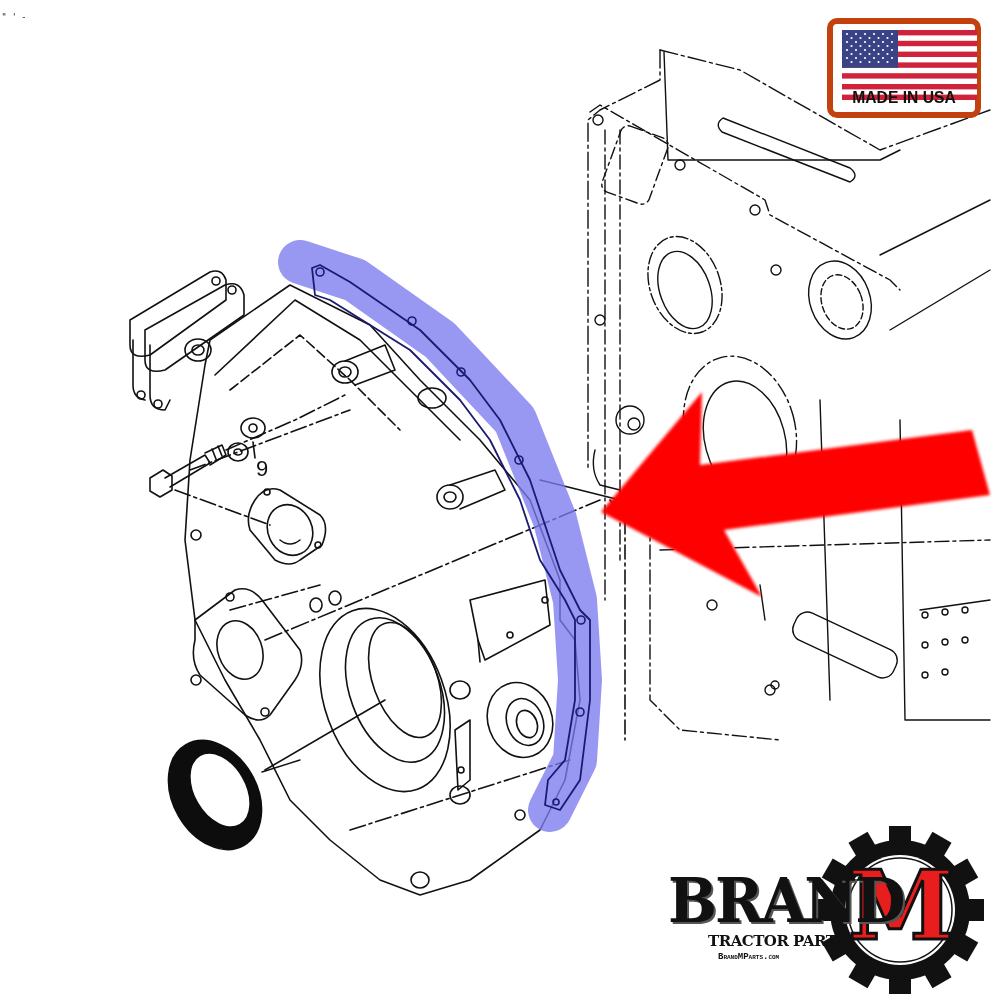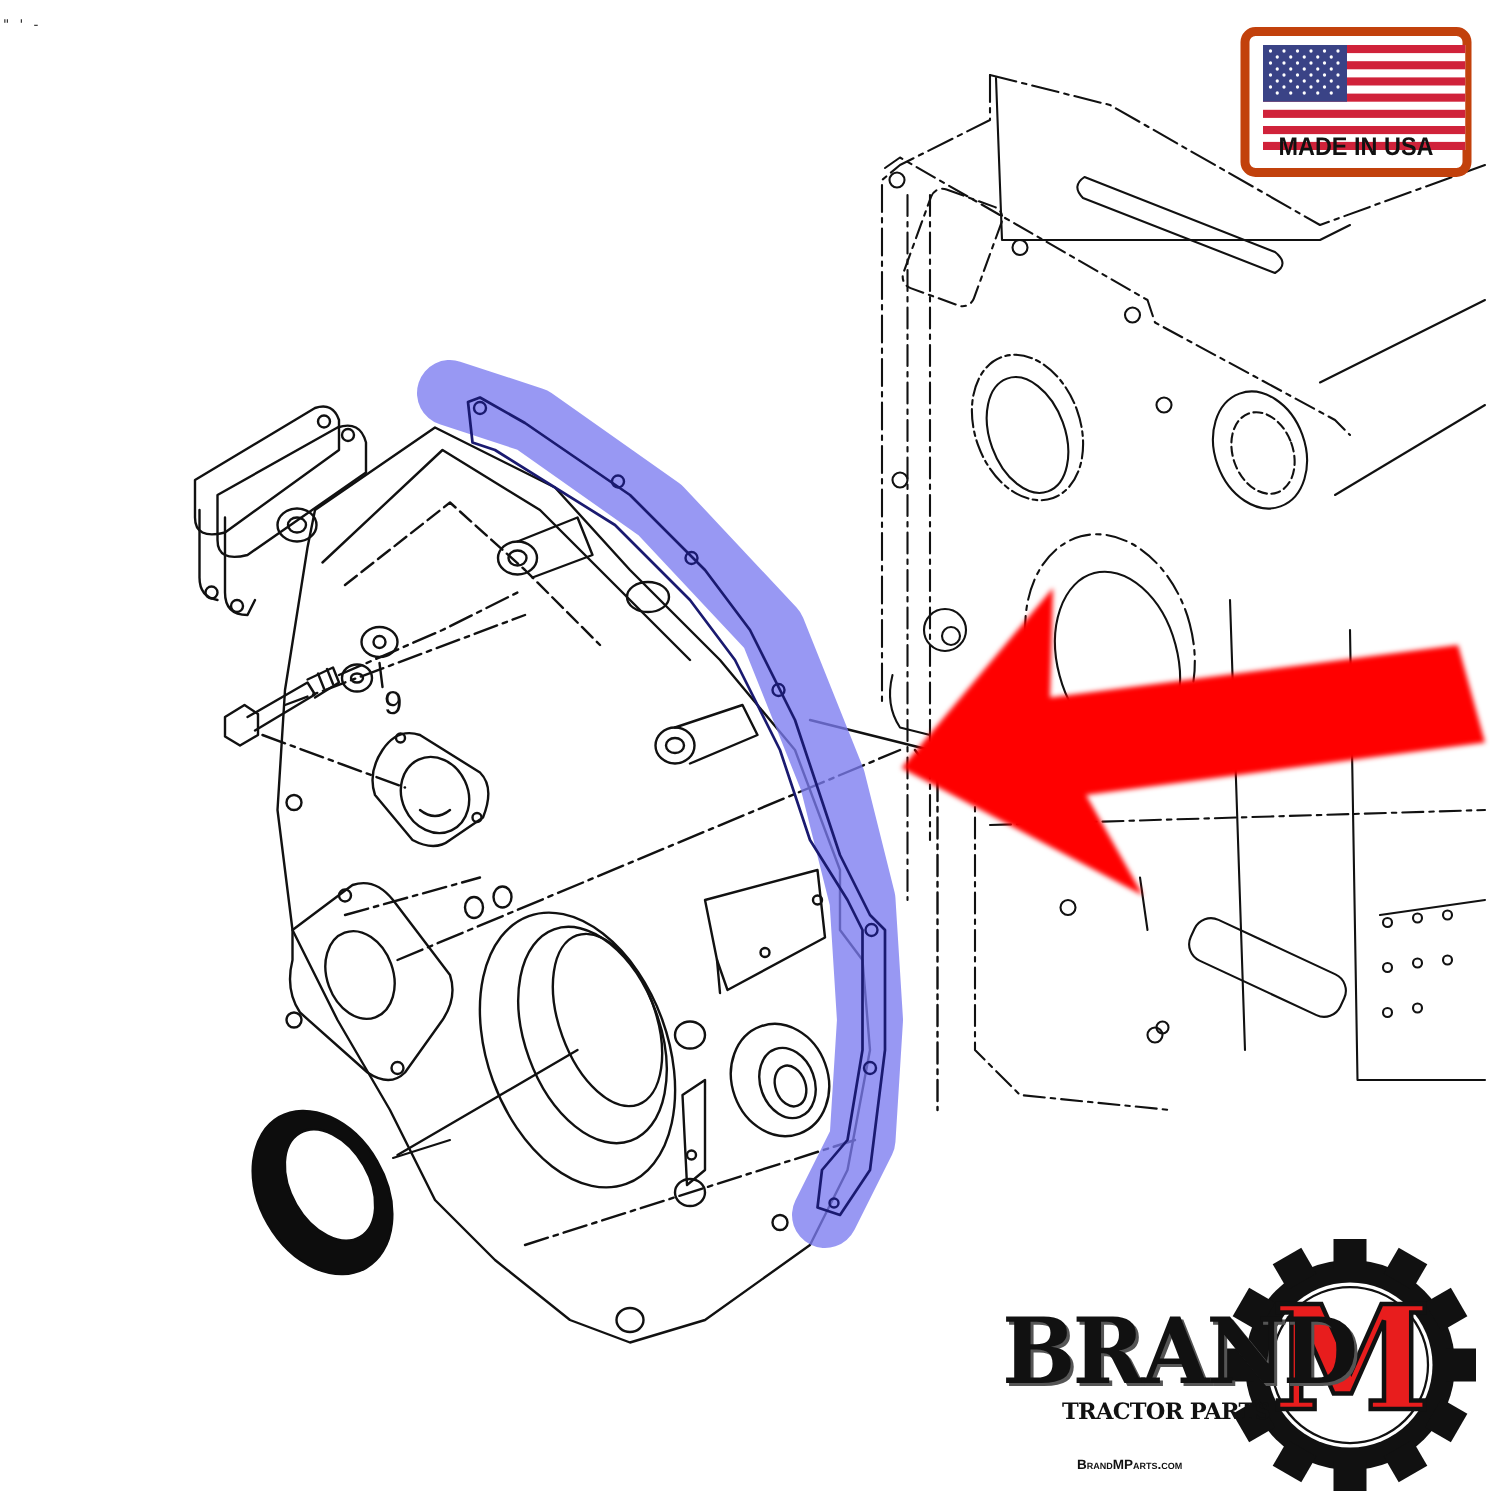--- a/index.html
+++ b/index.html
@@ -5,21 +5,21 @@
   html, body { margin: 0; padding: 0; background: #ffffff; }
   body { width: 1000px; height: 1000px; position: relative; overflow: hidden; font-family: "Liberation Sans", sans-serif; }
   .canvas { position: absolute; left: 0; top: 0; width: 1000px; height: 1000px; }
   .corner-mark { position: absolute; left: 2px; top: 12px; font-size: 9px; color: #222; font-family: "DejaVu Sans", sans-serif; letter-spacing: 2px; }
   .badge { position: absolute; left: 827px; top: 18px; width: 154px; height: 100px; border: 6px solid #c2410c; border-radius: 10px; background: #fff; box-sizing: border-box; }
   .flag { position: absolute; left: 9px; top: 6px; width: 135px; height: 70px; }
   .badge-text { position: absolute; left: 0; right: 0; bottom: 4px; text-align: center; font-family: "Liberation Sans", sans-serif; font-weight: bold; font-size: 17px; color: #111; letter-spacing: 0px; transform: scaleX(0.92); }
   .logo { position: absolute; left: 660px; top: 825px; width: 330px; height: 170px; }
   .brand-word { position: absolute; left: 8px; top: 42px; font-family: "DejaVu Serif", serif; font-weight: bold; font-size: 58px; color: #111; letter-spacing: -2px; transform: scaleY(1.05); text-shadow: 2px 2px 0 #555; }
   .brand-sub { position: absolute; left: 48px; top: 107px; font-family: "DejaVu Serif", serif; font-weight: bold; font-size: 15px; color: #111; letter-spacing: -0.5px; }
-  .brand-url { position: absolute; left: 58px; top: 127px; font-family: Liberation Sans, sans-serif; font-weight: bold; font-size: 9px; color: #111; font-variant: small-caps; margin-top: 19px; }
+  .brand-url { position: absolute; left: 58px; top: 127px; font-family: Liberation Mono, monospace; font-weight: bold; font-size: 9px; color: #111; font-variant: small-caps; }
   .part-label { position: absolute; left: 256px; top: 456px; font-family: "Liberation Sans", sans-serif; font-size: 22px; color: #111; }
 </style>
 </head>
 <body>
 
 <div class="canvas">
   <svg width="1000" height="1000" viewBox="0 0 1000 1000" xmlns="http://www.w3.org/2000/svg">
     <g fill="none" stroke="#111" stroke-width="1.6" stroke-linecap="round" stroke-linejoin="round">
 
       <g stroke-width="1.4">

